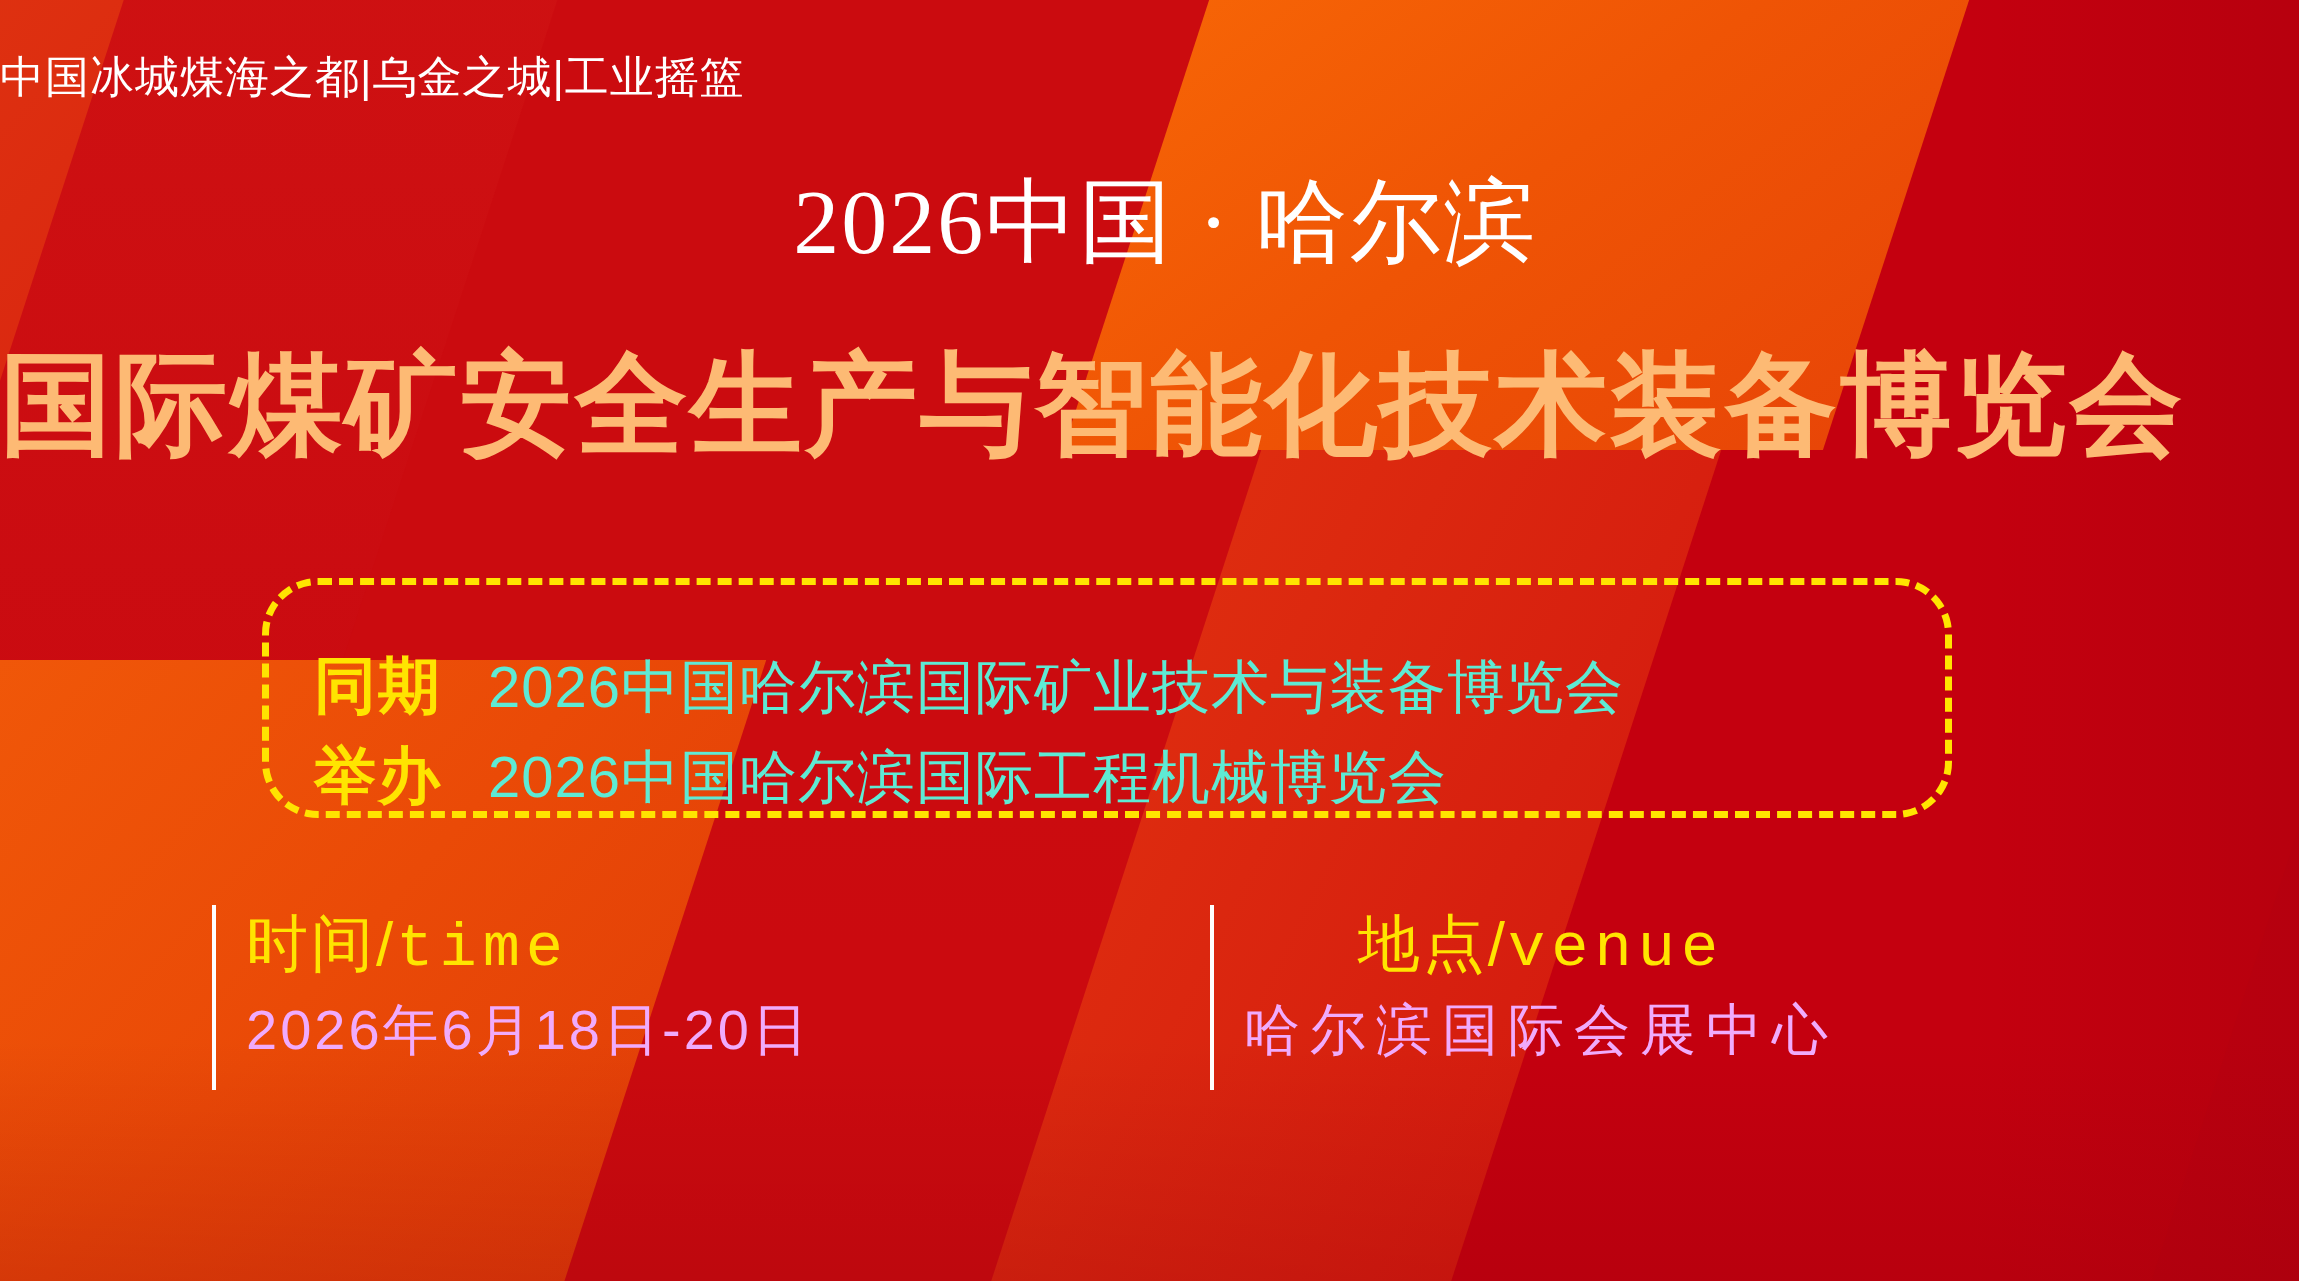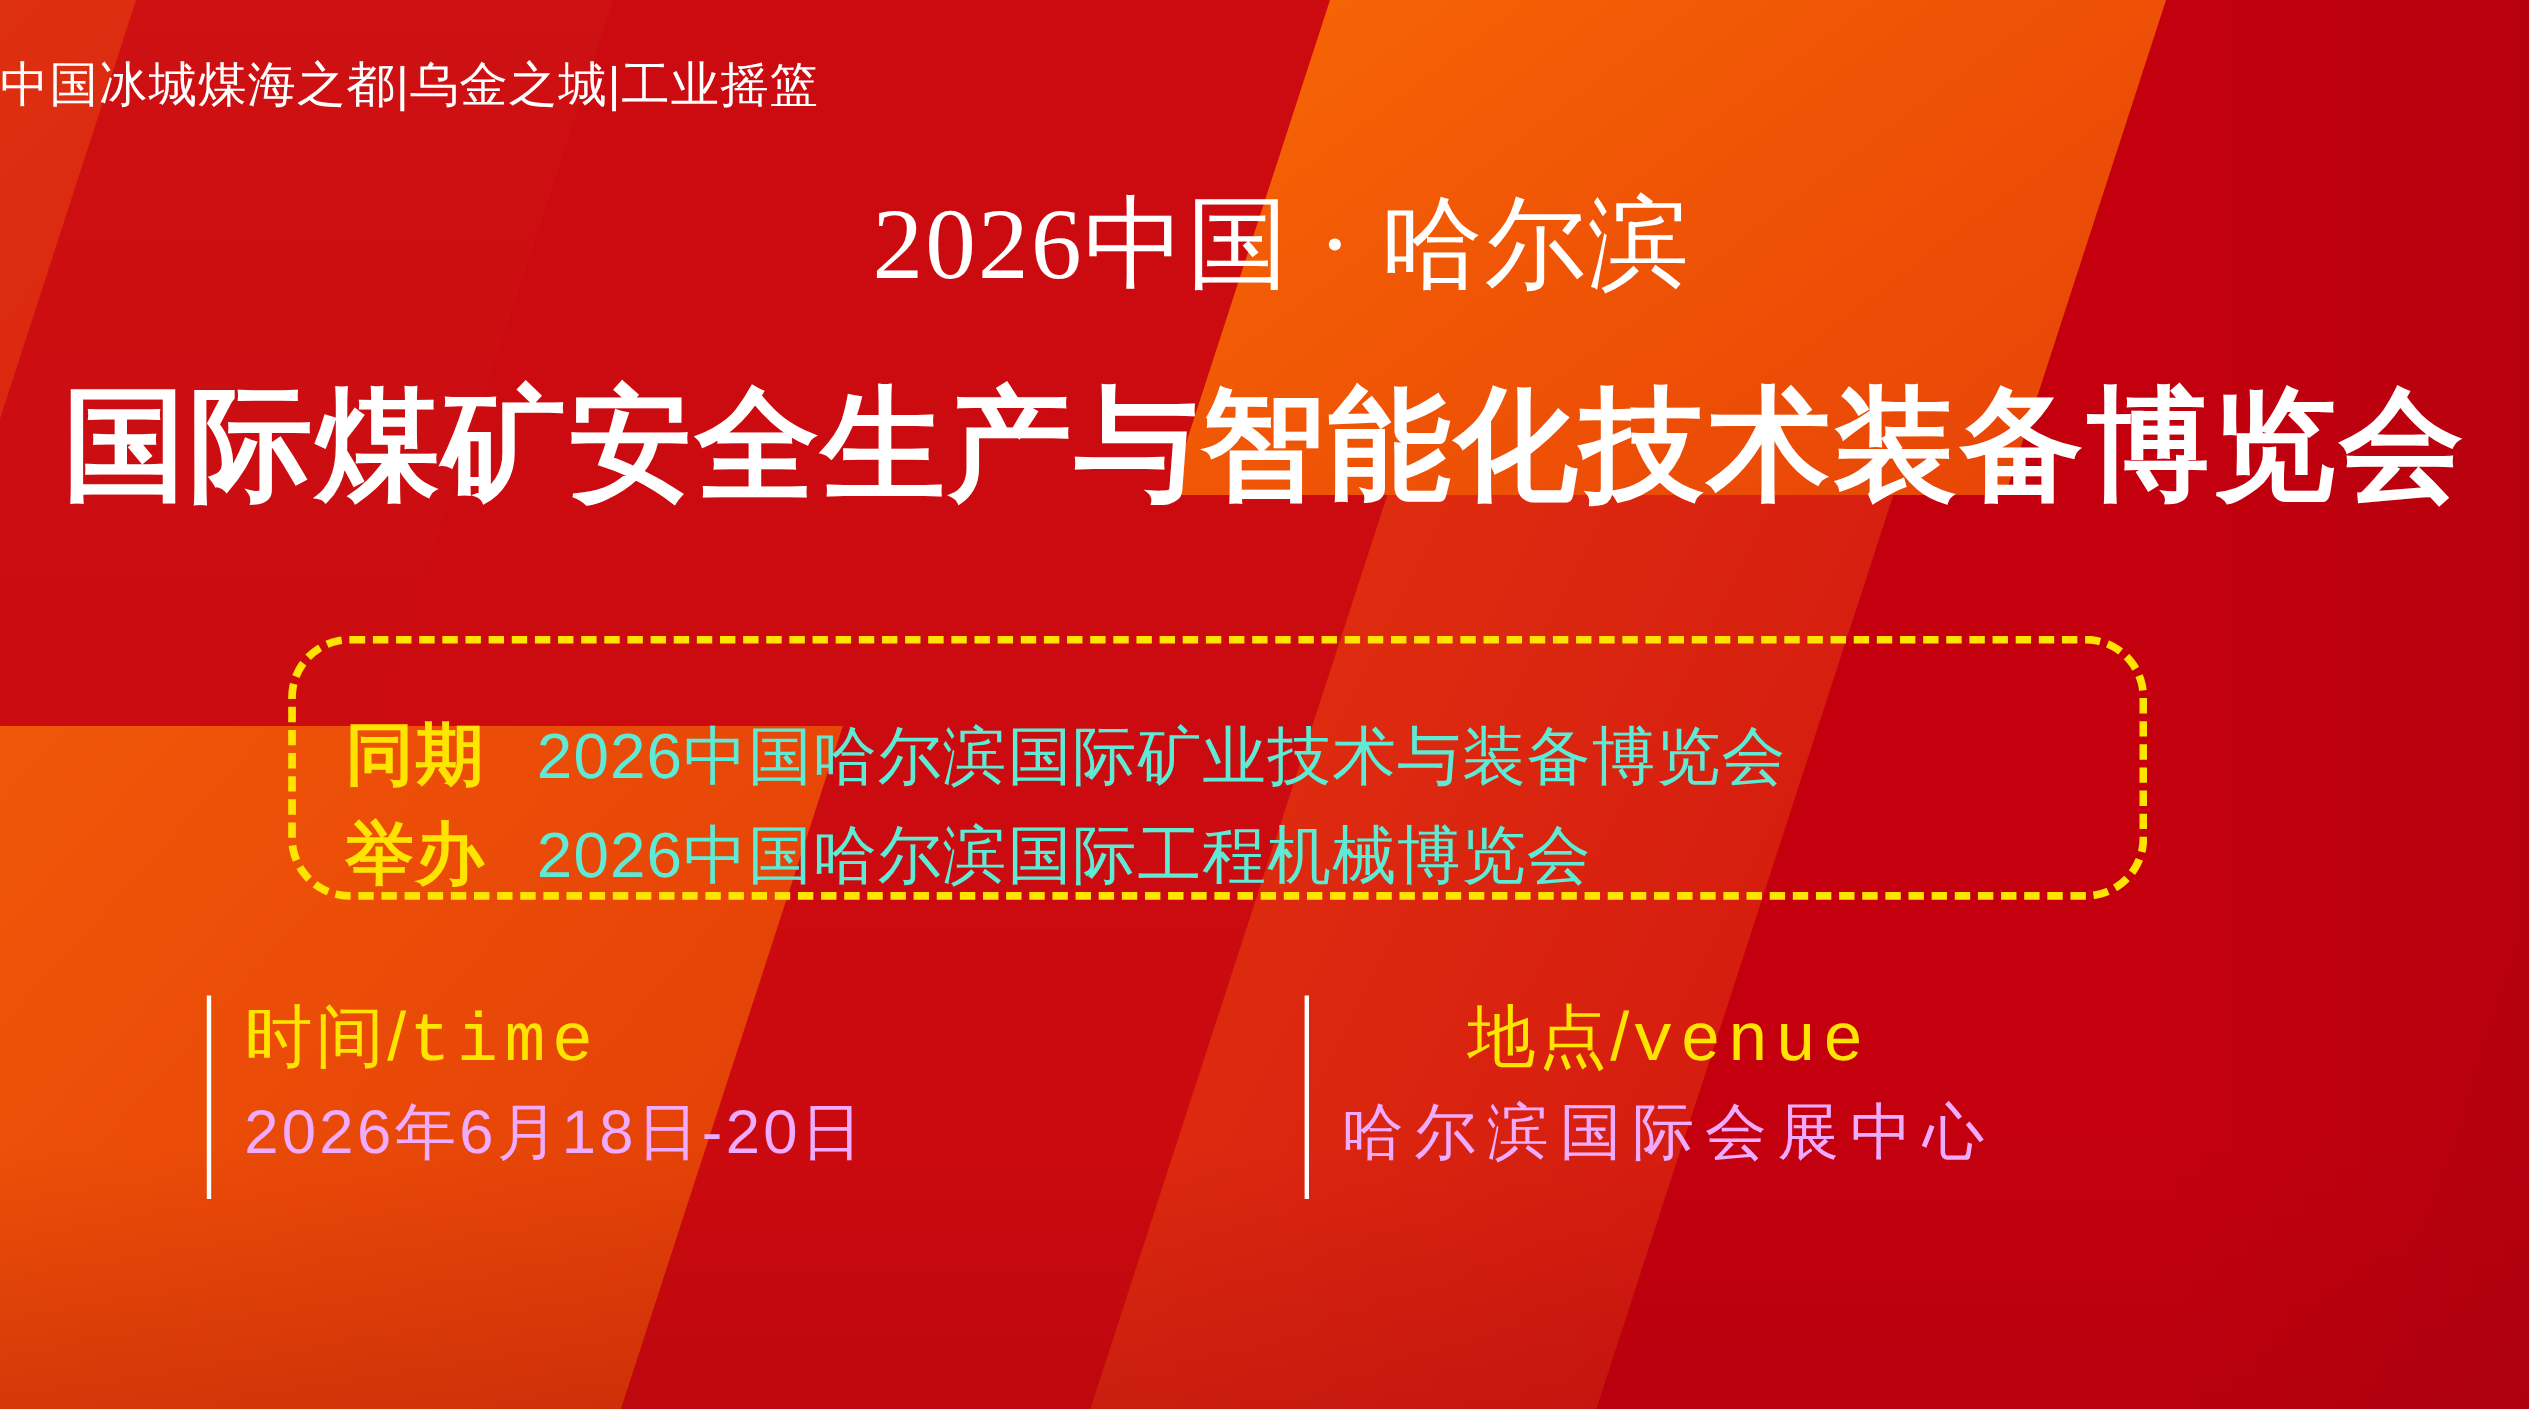--- a/index.html
+++ b/index.html
@@ -98,22 +98,22 @@
     font-family:"Liberation Serif", serif;
     font-size:92px;
     letter-spacing:2px;
     white-space:nowrap;
     margin-left:32px;
   }
 
   .title-main {
     position:absolute;
     left:0; right:0; top:330px;
-    text-align:center;
-    color:#ffffff;
+    text-align:left;
+    color:#fdba74;
     font-size:112px;
     font-weight:bold;
     letter-spacing:3px;
     white-space:nowrap;
   }
 
   
   .dashed-box {
     position:absolute;
     left:262px; top:578px;
@@ -150,20 +150,21 @@
     margin-left:14px;
   }
 
   
   .info {
     position:absolute;
     top:905px;
     height:185px;
     padding-left:30px;
     border-left:4px solid #ffffff;
+    margin-left:24px;
   }
   .info-time  { left:188px; }
   .info-venue { left:1186px;text-align:center; }
 
   .info-label {
     color:#ffe400;
     font-size:62px;
     letter-spacing:3px;
     white-space:nowrap;
     line-height:1.25;

